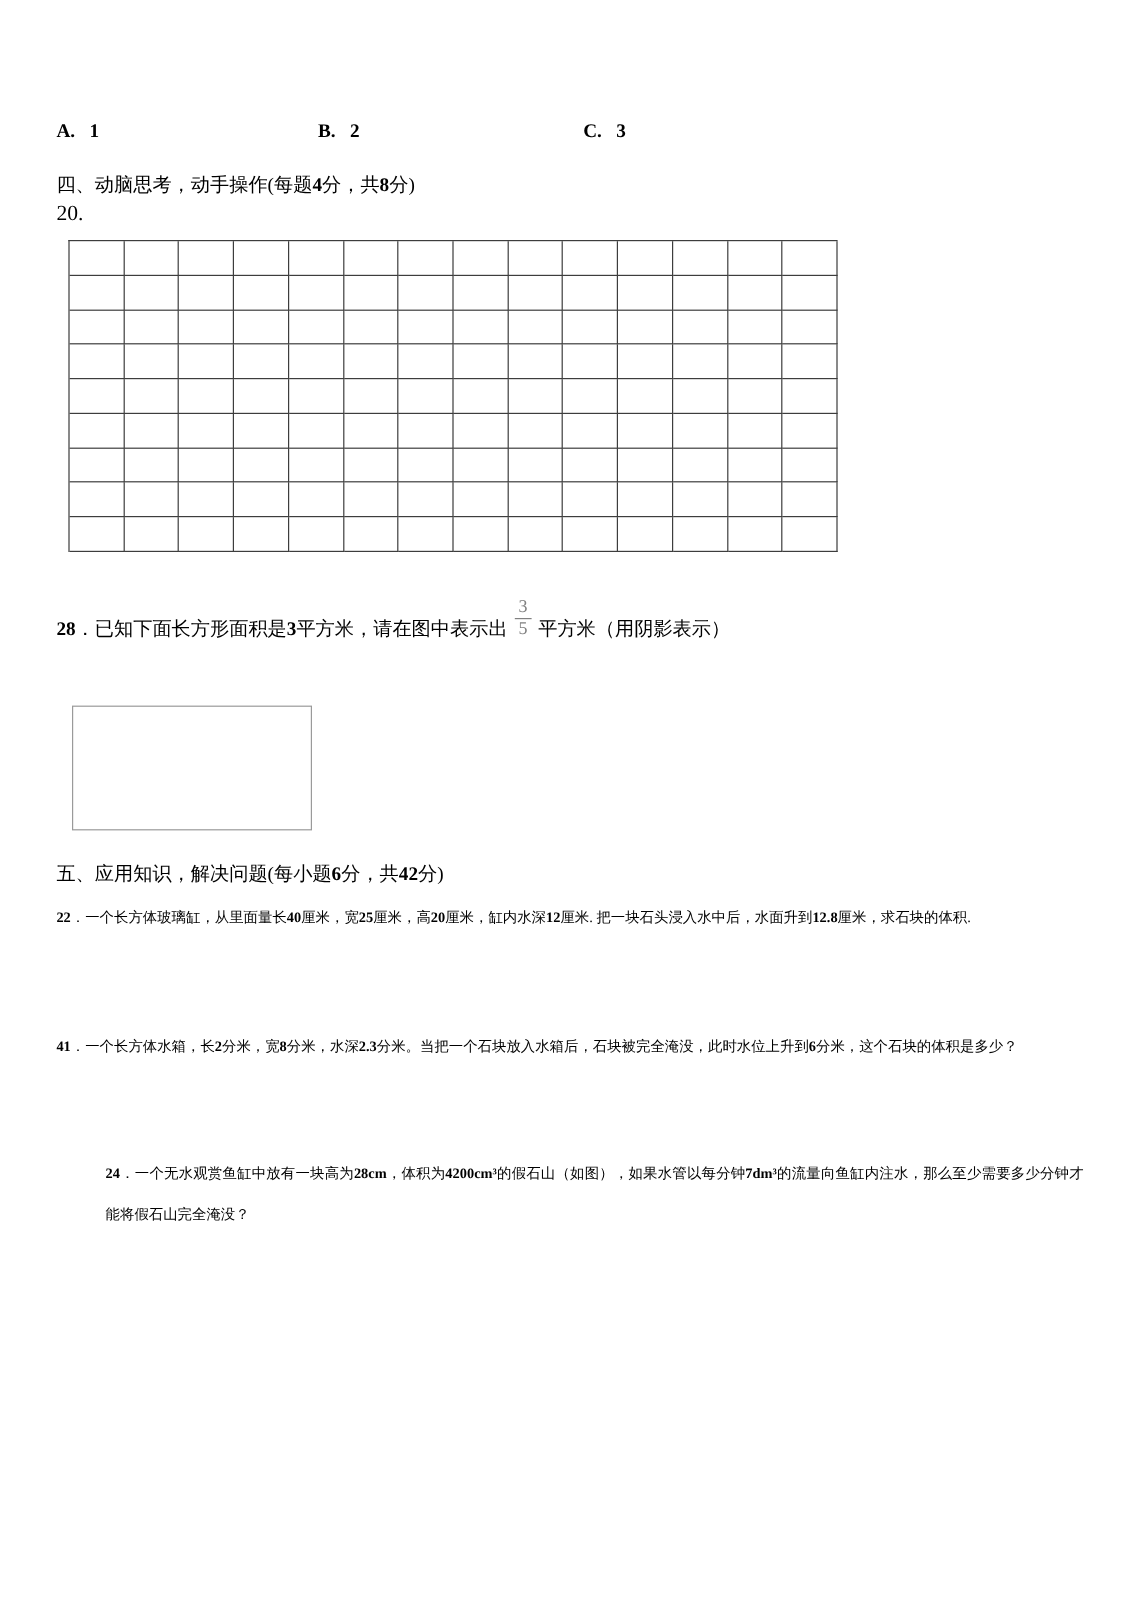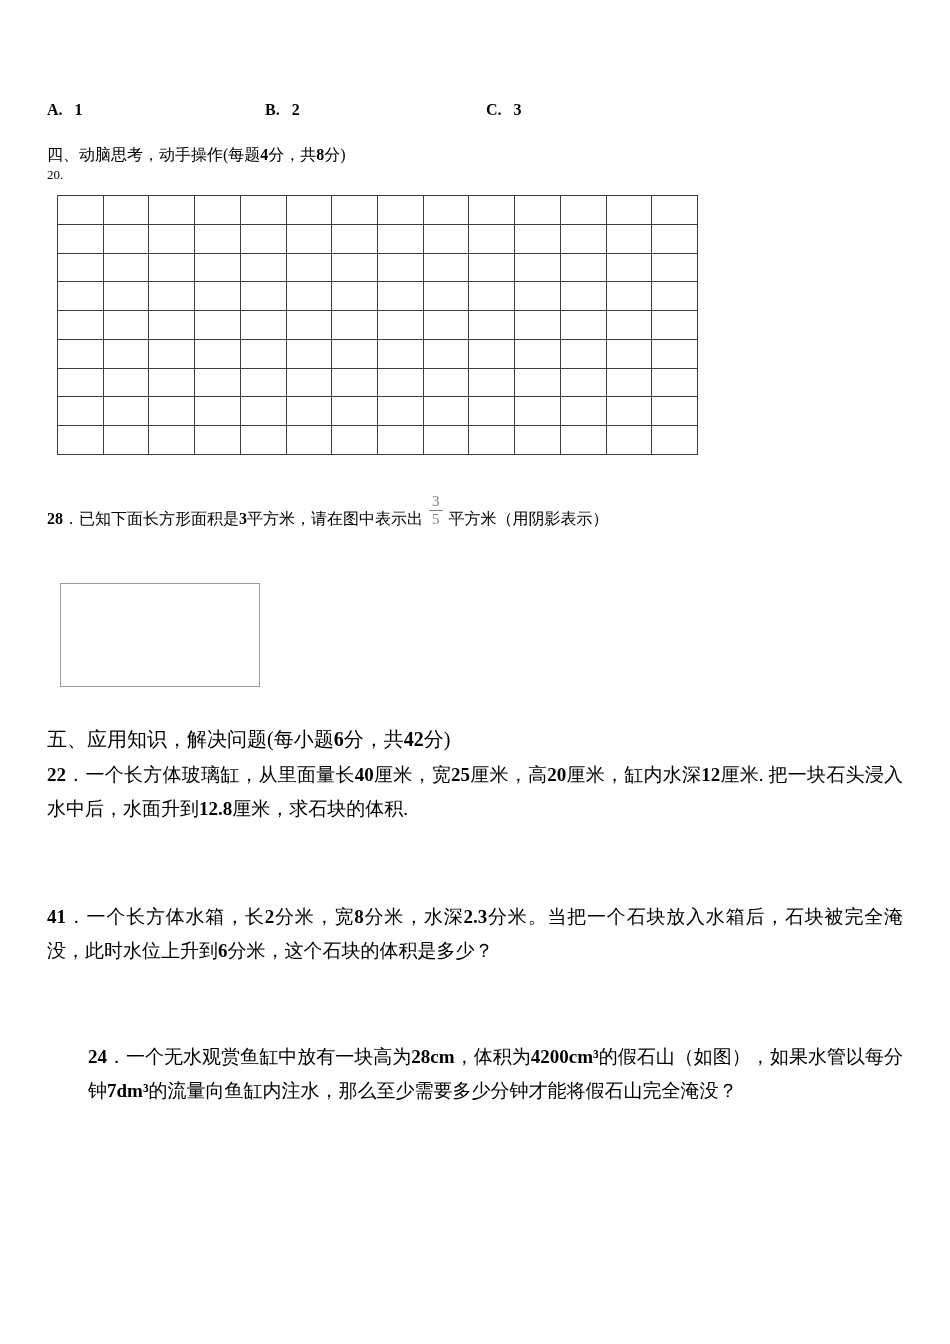--- a/index.html
+++ b/index.html
@@ -13,21 +13,21 @@
     position:relative;width:950px;height:1344px;
     padding:100px 47px 0 47px;box-sizing:border-box;overflow:hidden;
   }
   .options-row{display:flex;font-weight:bold;font-size:16px;line-height:20px;}
   .option{display:flex;}
   .opt-a{width:218px;}
   .opt-b{width:221px;}
   .option .key{margin-right:12px;}
   .section-header{margin-top:24px;font-size:16px;line-height:21px;}
   .q20-row{margin-top:2px;display:flex;align-items:baseline;}
-  .q20-num{font-size:13px;margin-right:8px;}
+  .q20-num{font-size:18px;margin-right:8px;}
   .q20-text{font-size:23px;line-height:32px;letter-spacing:1px;}
   .design-grid{
     margin-top:12px;margin-left:10px;
     width:640px;height:259px;display:grid;
     border-left:1px solid #3d3d3d;border-top:1px solid #3d3d3d;
     box-sizing:content-box;
   }
   .grid-cell{border-right:1px solid #3d3d3d;border-bottom:1px solid #3d3d3d;}
   .q21{margin-top:48px;font-size:16px;line-height:24px;}
   .fraction{
@@ -35,22 +35,22 @@
     color:#808080;font-size:15px;line-height:1.15;
     margin:0 6px;position:relative;top:-10px;vertical-align:middle;
   }
   .fraction .num{border-bottom:1px solid #808080;padding:0 3px;}
   .fraction .den{padding:0 3px;}
   .q21-rect{
     margin-top:44px;margin-left:13px;
     width:200px;height:104px;border:1px solid #9a9a9a;
     box-sizing:border-box;background:#fff;
   }
-  .section5{margin-top:42px;font-size:20px;line-height:21px;}
-  .question{font-size:19px;line-height:34px;text-align:justify;}
+  .section5{margin-top:26px;font-size:16px;line-height:21px;}
+  .question{font-size:12px;line-height:34px;text-align:justify;}
   .q22{margin-top:8px;}
   .q23{margin-top:74px;}
   .q24{margin-top:72px;margin-left:41px;}
   b{font-weight:bold;}
 </style>
 </head>
 <body>
 
 <div class="page">
 

